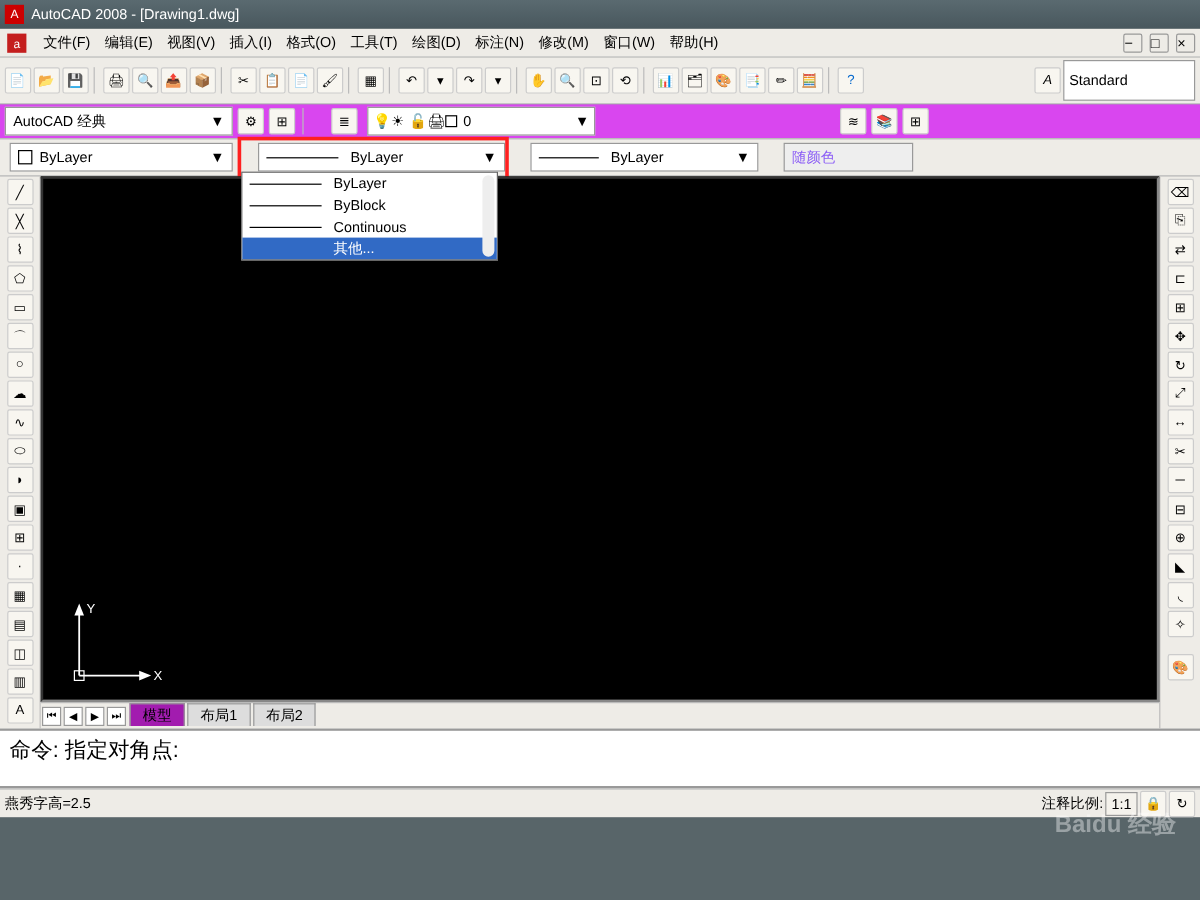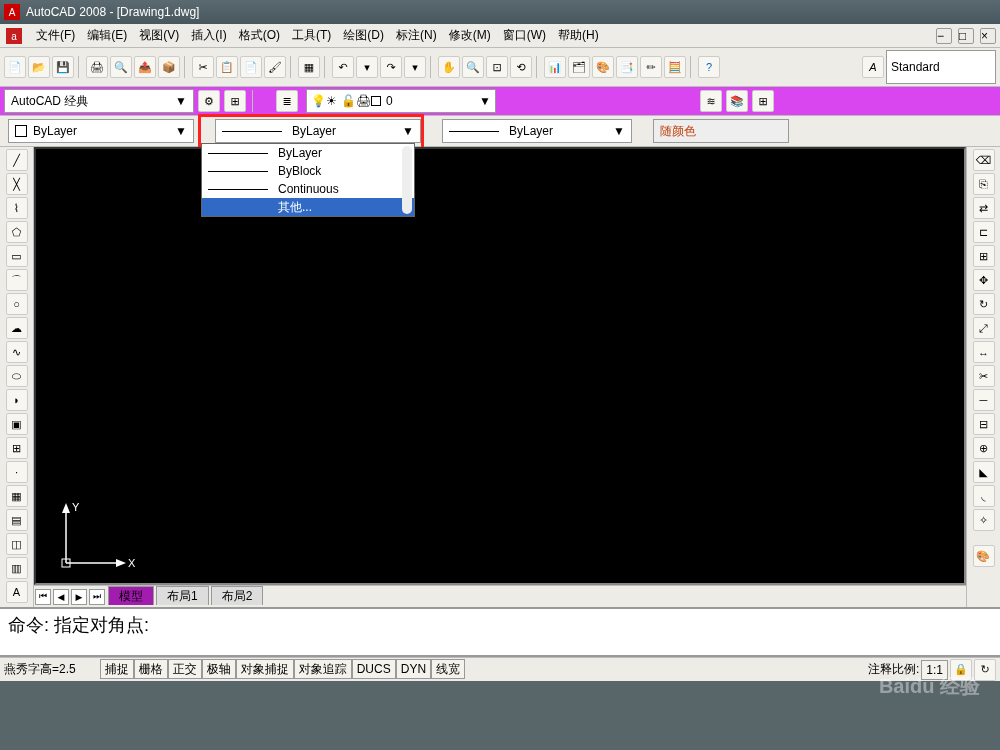--- a/index.html
+++ b/index.html
@@ -17,21 +17,21 @@
 .combo { height: 34px; background: #fff; border: 1px solid #999; display: inline-flex; align-items: center; padding: 0 4px; }
 .workspace-row { background: #d946ef; display: flex; align-items: center; padding: 2px 4px; gap: 4px; border-bottom: 1px solid #bbb; }
 .ws-combo { width: 190px; height: 24px; background: #fff; border: 1px solid #999; display: flex; align-items: center; padding: 0 6px; justify-content: space-between; }
 .layer-combo { width: 190px; height: 24px; background: #fff; border: 1px solid #999; display: flex; align-items: center; padding: 0 4px; margin-left: 28px; }
 .layer-combo .licon { width: 14px; height: 14px; margin-right: 1px; display: inline-block; }
 .props-row { background: #eeece7; display: flex; align-items: center; padding: 3px 8px; gap: 21px; border-bottom: 1px solid #bbb; position: relative; }
 .prop-combo { height: 24px; background: #fff; border: 1px solid #999; display: flex; align-items: center; padding: 0 6px; justify-content: space-between; }
 .color-combo { width: 186px; }
 .linetype-combo { width: 206px; position: relative; }
 .lineweight-combo { width: 190px; }
-.plotstyle-combo { width: 136px; background: #eee; color: #c2410c; }
+.plotstyle-combo { width: 108px; background: #eee; color: #8b5cf6; }
 .redbox { position: absolute; border: 3px solid #ff2020; pointer-events: none; }
 .dropdown { position: absolute; background: #fff; border: 1px solid #666; z-index: 100; }
 .dropdown .ditem { height: 18px; display: flex; align-items: center; padding: 0 6px; }
 .dropdown .ditem .lsample { width: 60px; border-top: 1px solid #000; margin-right: 10px; }
 .dropdown .ditem.sel { background: #316ac5; color: #fff; }
 .dropdown .scroll { position: absolute; right: 2px; top: 2px; bottom: 2px; width: 10px; background: #eee; border-radius: 5px; }
 .main { display: flex; height: 460px; background: #eeece7; }
 .lefttb { width: 34px; background: #eeece7; border-right: 1px solid #bbb; display: flex; flex-direction: column; align-items: center; padding-top: 2px; gap: 2px; }
 .righttb { width: 34px; background: #eeece7; border-left: 1px solid #bbb; display: flex; flex-direction: column; align-items: center; padding-top: 2px; gap: 2px; }
 .canvas-wrap { flex: 1; display: flex; flex-direction: column; }
@@ -262,21 +262,20 @@
   </div>
 </div>
 
 <div class="cmdline">
   <div class="row">命令: 指定对角点:</div>
 </div>
 
 <div class="statusbar">
   <span>燕秀字高=2.5</span>
   <div style="width:20px"></div>
-  <span id="status-toggles"><span class="cell">捕捉</span><span class="cell">栅格</span><span class="cell">正交</span><span class="cell">极轴</span><span class="cell">对象捕捉</span><span class="cell">对象追踪</span><span class="cell">DUCS</span><span class="cell">DYN</span><span class="cell">线宽</span></span>
   <div style="flex:1"></div>
   <span>注释比例:</span>
   <span class="cell">1:1</span>
   <div class="tbbtn">🔒</div>
   <div class="tbbtn">↻</div>
 </div>
 
 <div class="watermark">Baidu 经验</div>
 
 </body></html>

